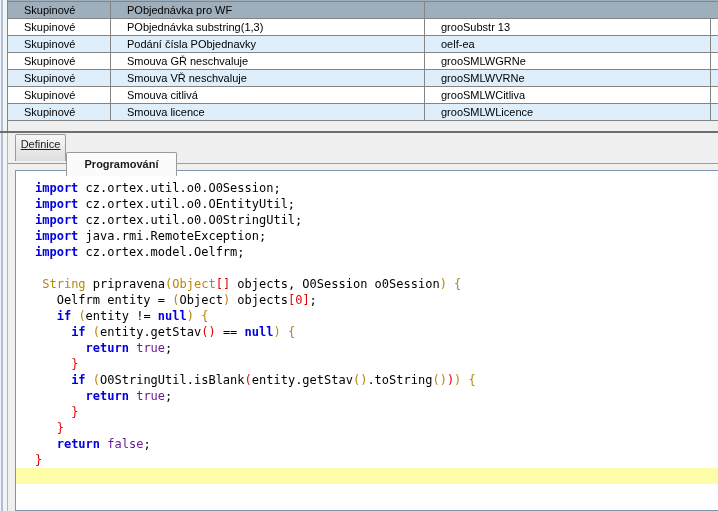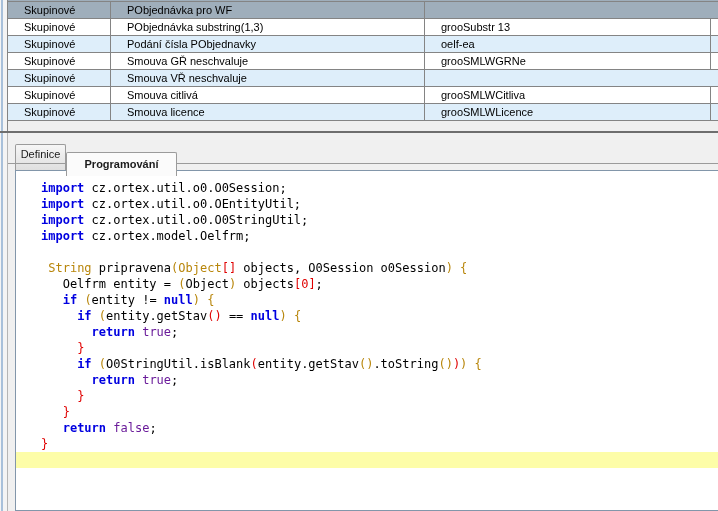--- a/index.html
+++ b/index.html
@@ -29,27 +29,27 @@
   .tcell.c3{border-right:none;padding-left:0;}
 
   
   .splitter{position:absolute;left:0;top:131px;width:718px;height:2px;background:var(--splitter);}
 
   
   .detail-panel{position:absolute;left:7px;top:133px;width:711px;height:378px;background:var(--panel-bg);border-left:1px solid #B5B5B5;}
   .tabstrip{position:absolute;left:0;top:0;width:711px;height:30px;}
   .tabstrip-line{position:absolute;left:0;top:30px;width:711px;height:1px;background:var(--tab-border);}
   .tab{position:absolute;font-size:11px;color:#1B1B1B;text-align:center;border:1px solid var(--tab-border);border-bottom:none;border-radius:2px 2px 0 0;cursor:default;}
-  .tab.inactive{left:7px;top:11px;width:51px;height:27px;line-height:18px;background:linear-gradient(#F6F6F6,#DEDEDE);}
+  .tab.inactive{left:7px;top:1px;width:51px;height:27px;line-height:18px;background:linear-gradient(#F6F6F6,#DEDEDE);text-decoration:underline;}
   .tab.active{left:58px;top:19px;width:111px;height:24px;line-height:22px;background:var(--active-tab-bg);font-weight:bold;z-index:2;}
 
   
   .editor{position:absolute;left:7px;top:37px;width:704px;height:341px;background:#FFFFFF;border:1px solid var(--editor-border);overflow:hidden;}
   .code-lines{padding-top:9px;}
-  .cline{height:16px;line-height:16px;font-family:"DejaVu Sans Mono","Liberation Mono",monospace;font-size:12px;white-space:pre;padding-left:25px;color:#000;}
+  .cline{height:16px;line-height:16px;font-family:"DejaVu Sans Mono","Liberation Mono",monospace;font-size:12px;white-space:pre;padding-left:19px;color:#000;}
   .cline.current{background:var(--current-line);}
   .tk-p{color:#000;}
   .tk-k{color:var(--keyword);font-weight:bold;}
   .tk-t{color:var(--type);}
   .tk-g{color:var(--delim-gold);}
   .tk-r{color:var(--delim-red);}
   .tk-n{color:var(--number);}
   .tk-b{color:var(--boolean);font-weight:normal;}
 </style>
 </head>
@@ -83,20 +83,21 @@
         </div>
         <div class="trow bg-white">
           <div class="tcell c0">Skupinové</div>
           <div class="tcell c1">Smouva GŘ neschvaluje</div>
           <div class="tcell c2">grooSMLWGRNe</div>
           <div class="tcell c3"></div>
         </div>
         <div class="trow bg-blue">
           <div class="tcell c0">Skupinové</div>
           <div class="tcell c1">Smouva VŘ neschvaluje</div>
+          <div class="tcell c2">grooSMLWVRNe</div>
           <div class="tcell c3"></div>
         </div>
         <div class="trow bg-white">
           <div class="tcell c0">Skupinové</div>
           <div class="tcell c1">Smouva citlivá</div>
           <div class="tcell c2">grooSMLWCitliva</div>
           <div class="tcell c3"></div>
         </div>
         <div class="trow bg-blue">
           <div class="tcell c0">Skupinové</div>
@@ -118,20 +119,21 @@
         <span>Programování</span>
       </div>
     </div>
     <div class="tabstrip-line"></div>
 
     <div class="editor">
       <div class="code-lines">
           <div class="cline"><span class="tk-k">import</span><span class="tk-p"> cz.ortex.util.o0.O0Session;</span></div>
           <div class="cline"><span class="tk-k">import</span><span class="tk-p"> cz.ortex.util.o0.OEntityUtil;</span></div>
           <div class="cline"><span class="tk-k">import</span><span class="tk-p"> cz.ortex.util.o0.O0StringUtil;</span></div>
+          <div class="cline"><span class="tk-k">import</span><span class="tk-p"> java.rmi.RemoteException;</span></div>
           <div class="cline"><span class="tk-k">import</span><span class="tk-p"> cz.ortex.model.Oelfrm;</span></div>
           <div class="cline"></div>
           <div class="cline"><span class="tk-p"> </span><span class="tk-t">String</span><span class="tk-p"> pripravena</span><span class="tk-g">(</span><span class="tk-t">Object</span><span class="tk-r">[]</span><span class="tk-p"> objects, O0Session o0Session</span><span class="tk-g">)</span><span class="tk-p"> </span><span class="tk-g">{</span></div>
           <div class="cline"><span class="tk-p">   Oelfrm entity = </span><span class="tk-g">(</span><span class="tk-p">Object</span><span class="tk-g">)</span><span class="tk-p"> objects</span><span class="tk-r">[</span><span class="tk-n">0</span><span class="tk-r">]</span><span class="tk-p">;</span></div>
           <div class="cline"><span class="tk-p">   </span><span class="tk-k">if</span><span class="tk-p"> </span><span class="tk-g">(</span><span class="tk-p">entity != </span><span class="tk-k">null</span><span class="tk-g">)</span><span class="tk-p"> </span><span class="tk-g">{</span></div>
           <div class="cline"><span class="tk-p">     </span><span class="tk-k">if</span><span class="tk-p"> </span><span class="tk-g">(</span><span class="tk-p">entity.getStav</span><span class="tk-r">()</span><span class="tk-p"> == </span><span class="tk-k">null</span><span class="tk-g">)</span><span class="tk-p"> </span><span class="tk-g">{</span></div>
           <div class="cline"><span class="tk-p">       </span><span class="tk-k">return</span><span class="tk-p"> </span><span class="tk-b">true</span><span class="tk-p">;</span></div>
           <div class="cline"><span class="tk-p">     </span><span class="tk-r">}</span></div>
           <div class="cline"><span class="tk-p">     </span><span class="tk-k">if</span><span class="tk-p"> </span><span class="tk-g">(</span><span class="tk-p">O0StringUtil.isBlank</span><span class="tk-r">(</span><span class="tk-p">entity.getStav</span><span class="tk-g">()</span><span class="tk-p">.toString</span><span class="tk-g">()</span><span class="tk-r">)</span><span class="tk-g">)</span><span class="tk-p"> </span><span class="tk-g">{</span></div>
           <div class="cline"><span class="tk-p">       </span><span class="tk-k">return</span><span class="tk-p"> </span><span class="tk-b">true</span><span class="tk-p">;</span></div>

